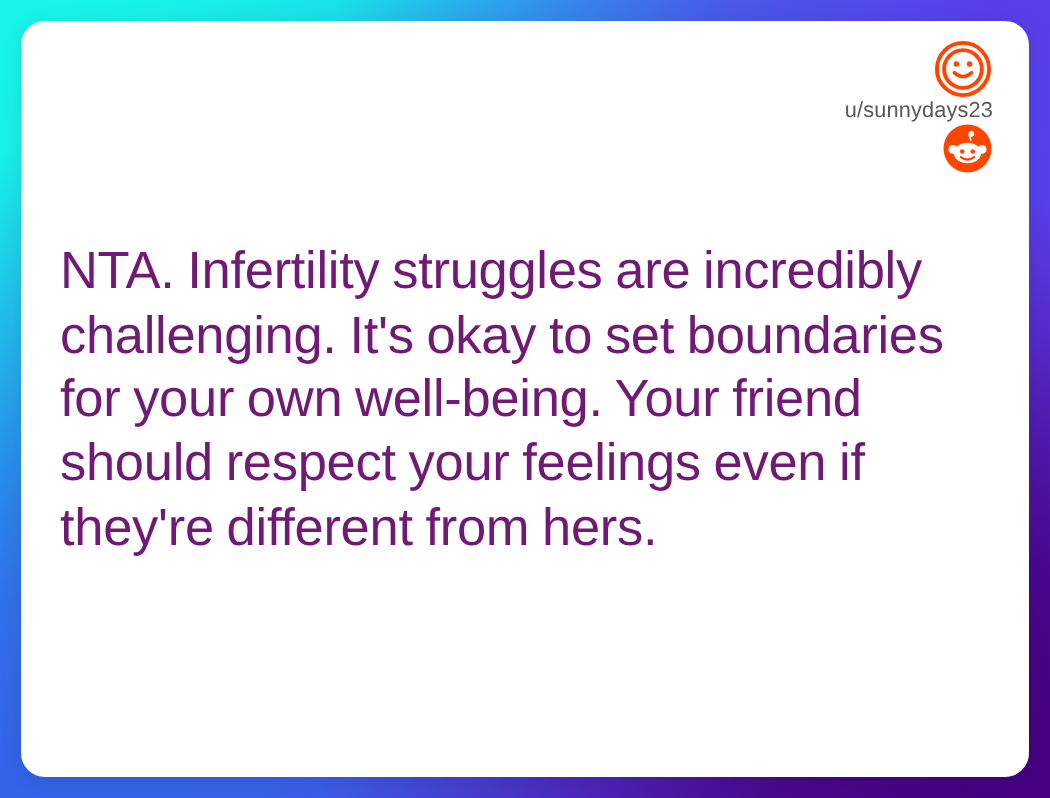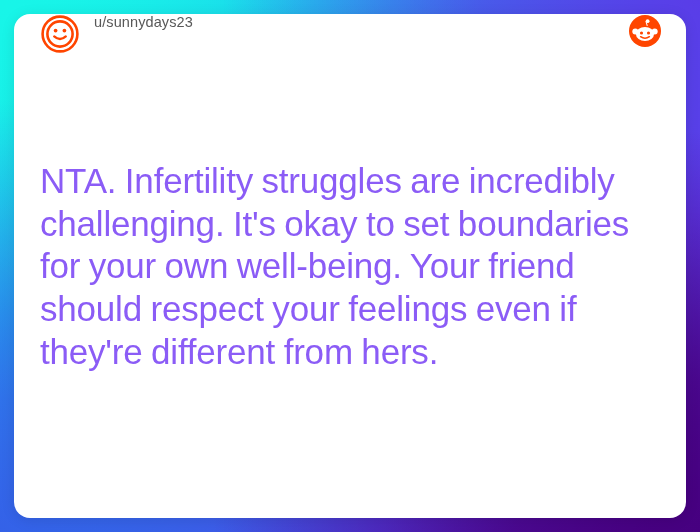--- a/index.html
+++ b/index.html
@@ -26,25 +26,26 @@
     width:672px; height:504px;
     background:#ffffff;
     border-radius:16px;
     box-shadow:0 2px 14px rgba(0,0,0,0.10);
     overflow:hidden;
   }
 
   
   #card-header {
     position:absolute;
-    left:0; top:0; right:0;
+    left:0; top:12px; right:0;
     height:76px;
     display:flex;
-    align-items:flex-start;
+    align-items:flex-end;
     padding:0 24px 0 26px;
+    flex-direction:column;
   }
 
   #avatar {
     width:40px; height:40px;
     flex:0 0 40px;
     display:block;
   }
 
   #username {
     margin-left:14px;
@@ -62,21 +63,21 @@
     display:block;
   }
 
   
   #post-body {
     position:absolute;
     left:26px; top:146px;
     right:26px;
     font-size:35px;
     line-height:1.22;
-    color:#8b5cf6;
+    color:#701a75;
     letter-spacing:-0.2px;
     word-spacing:-1px;
     white-space:pre-wrap;
   }
 </style>
 </head>
 <body>
 
 <div id="card">
 

